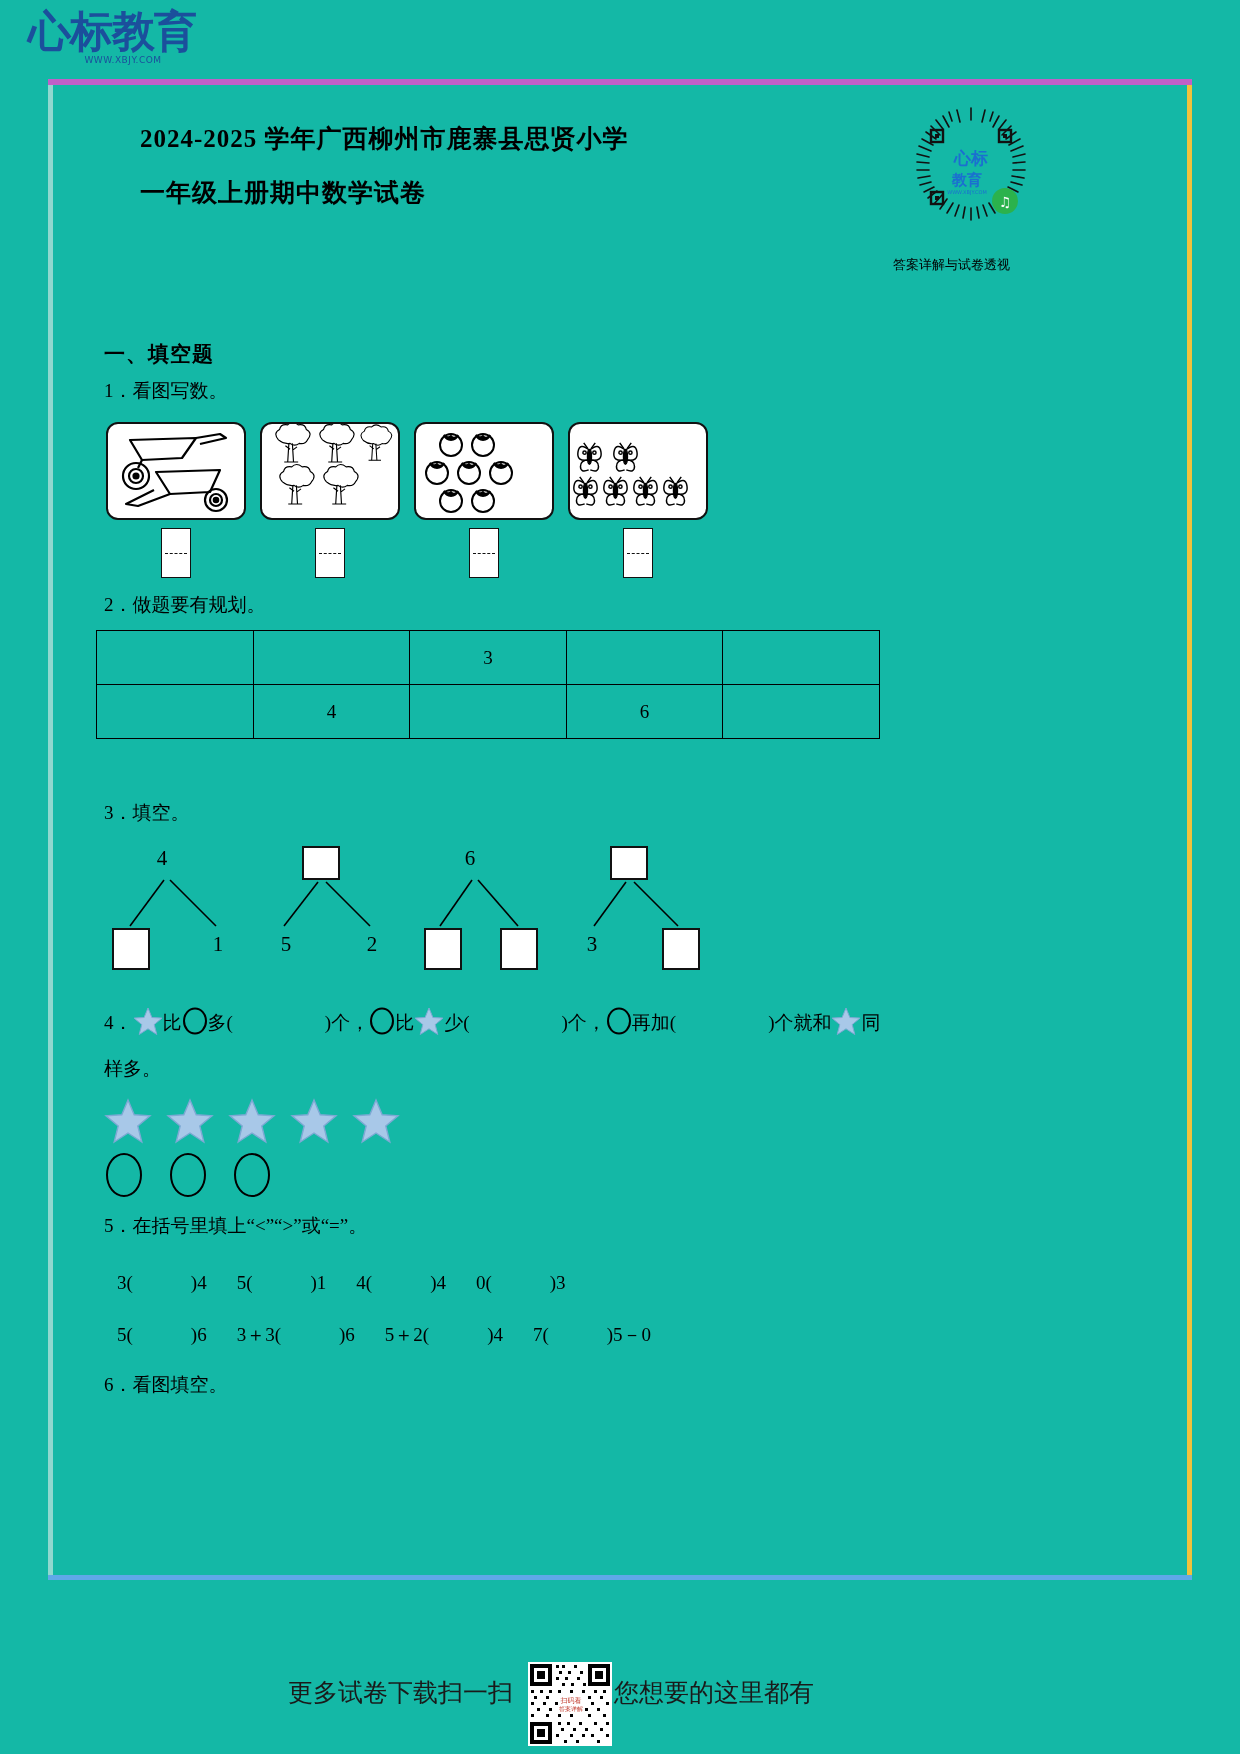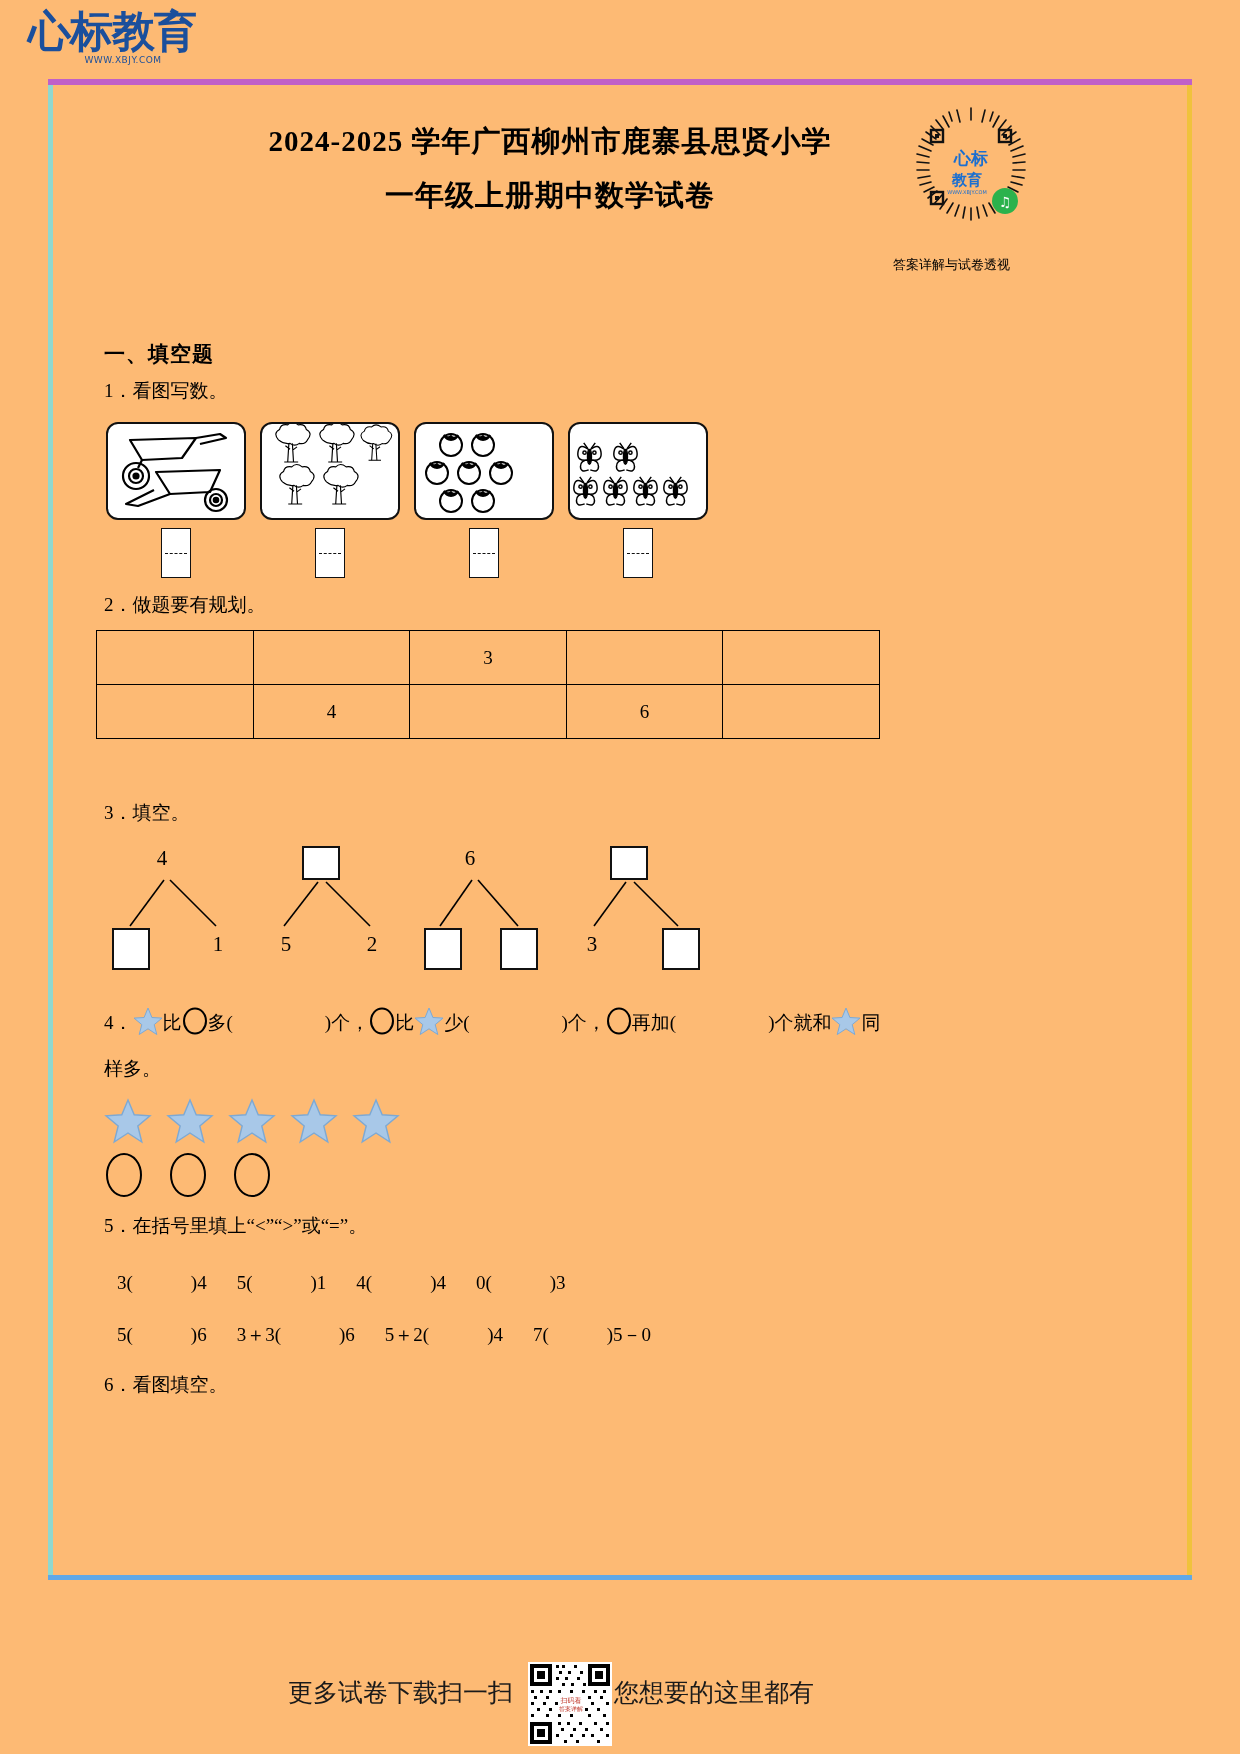--- a/index.html
+++ b/index.html
@@ -6,21 +6,21 @@
   html, body {
     margin: 0; padding: 0;
     width: 1240px; height: 1754px;
     background: #ffffff;
     font-family: "Liberation Serif", "DejaVu Serif", serif;
   }
   #page {
     position: relative;
     width: 1240px; height: 1754px;
     overflow: hidden;
-    background: #fdba74;
+    background: #14b8a6;
   }
 
   
   .topbar {
     position: absolute; left: 0; top: 0;
     width: 1240px; height: 82px;
   }
   .logo {
     position: absolute; left: 28px; top: 10px;
     width: 190px; height: 68px;
@@ -69,22 +69,21 @@
   .frame-bottom {
     position: absolute; left: 48px; top: 1575px;
     width: 1144px; height: 5px;
     background: #5fa8e8;
   }
 
   
   .title {
     position: absolute;
     left: 140px; width: 820px;
-    text-align: center;
-    font-size: 29px;
+    font-size: 25px;
     font-weight: bold;
     color: #000;
     font-family: "Liberation Serif", serif;
     letter-spacing: 1px;
   }
   #title1 { top: 122px; }
   #title2 { top: 176px; }
 
   
   .qr {

